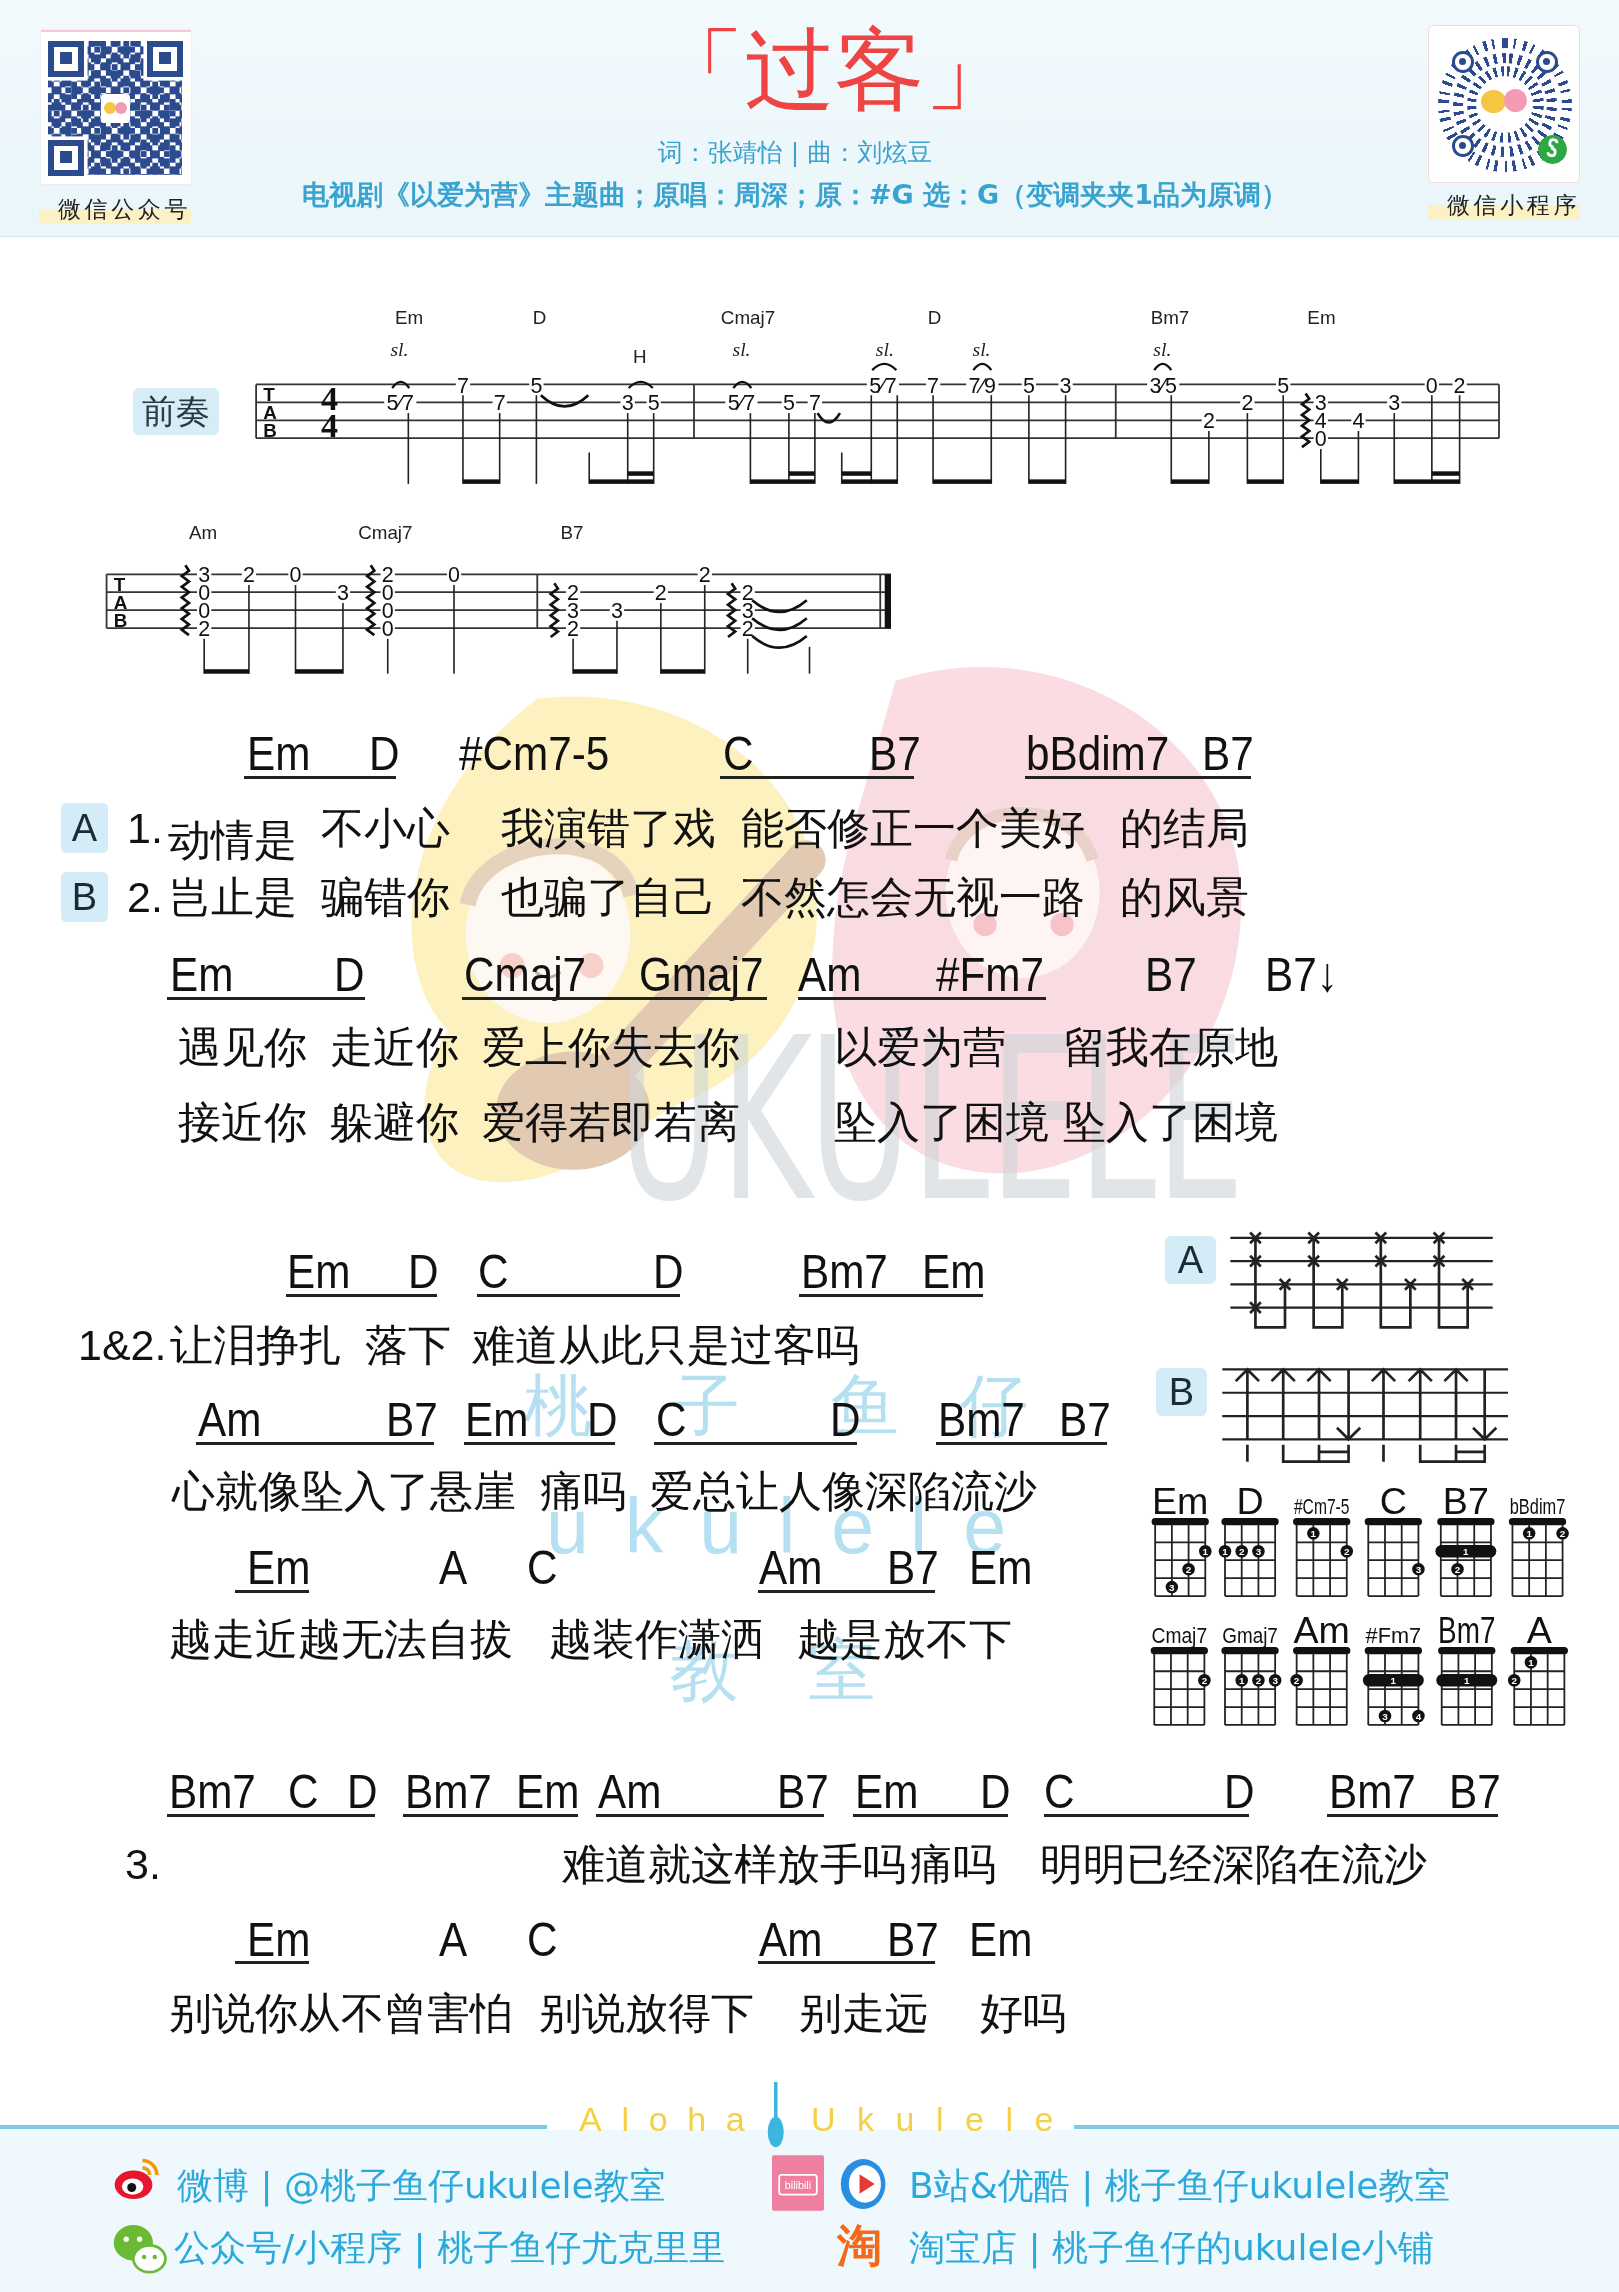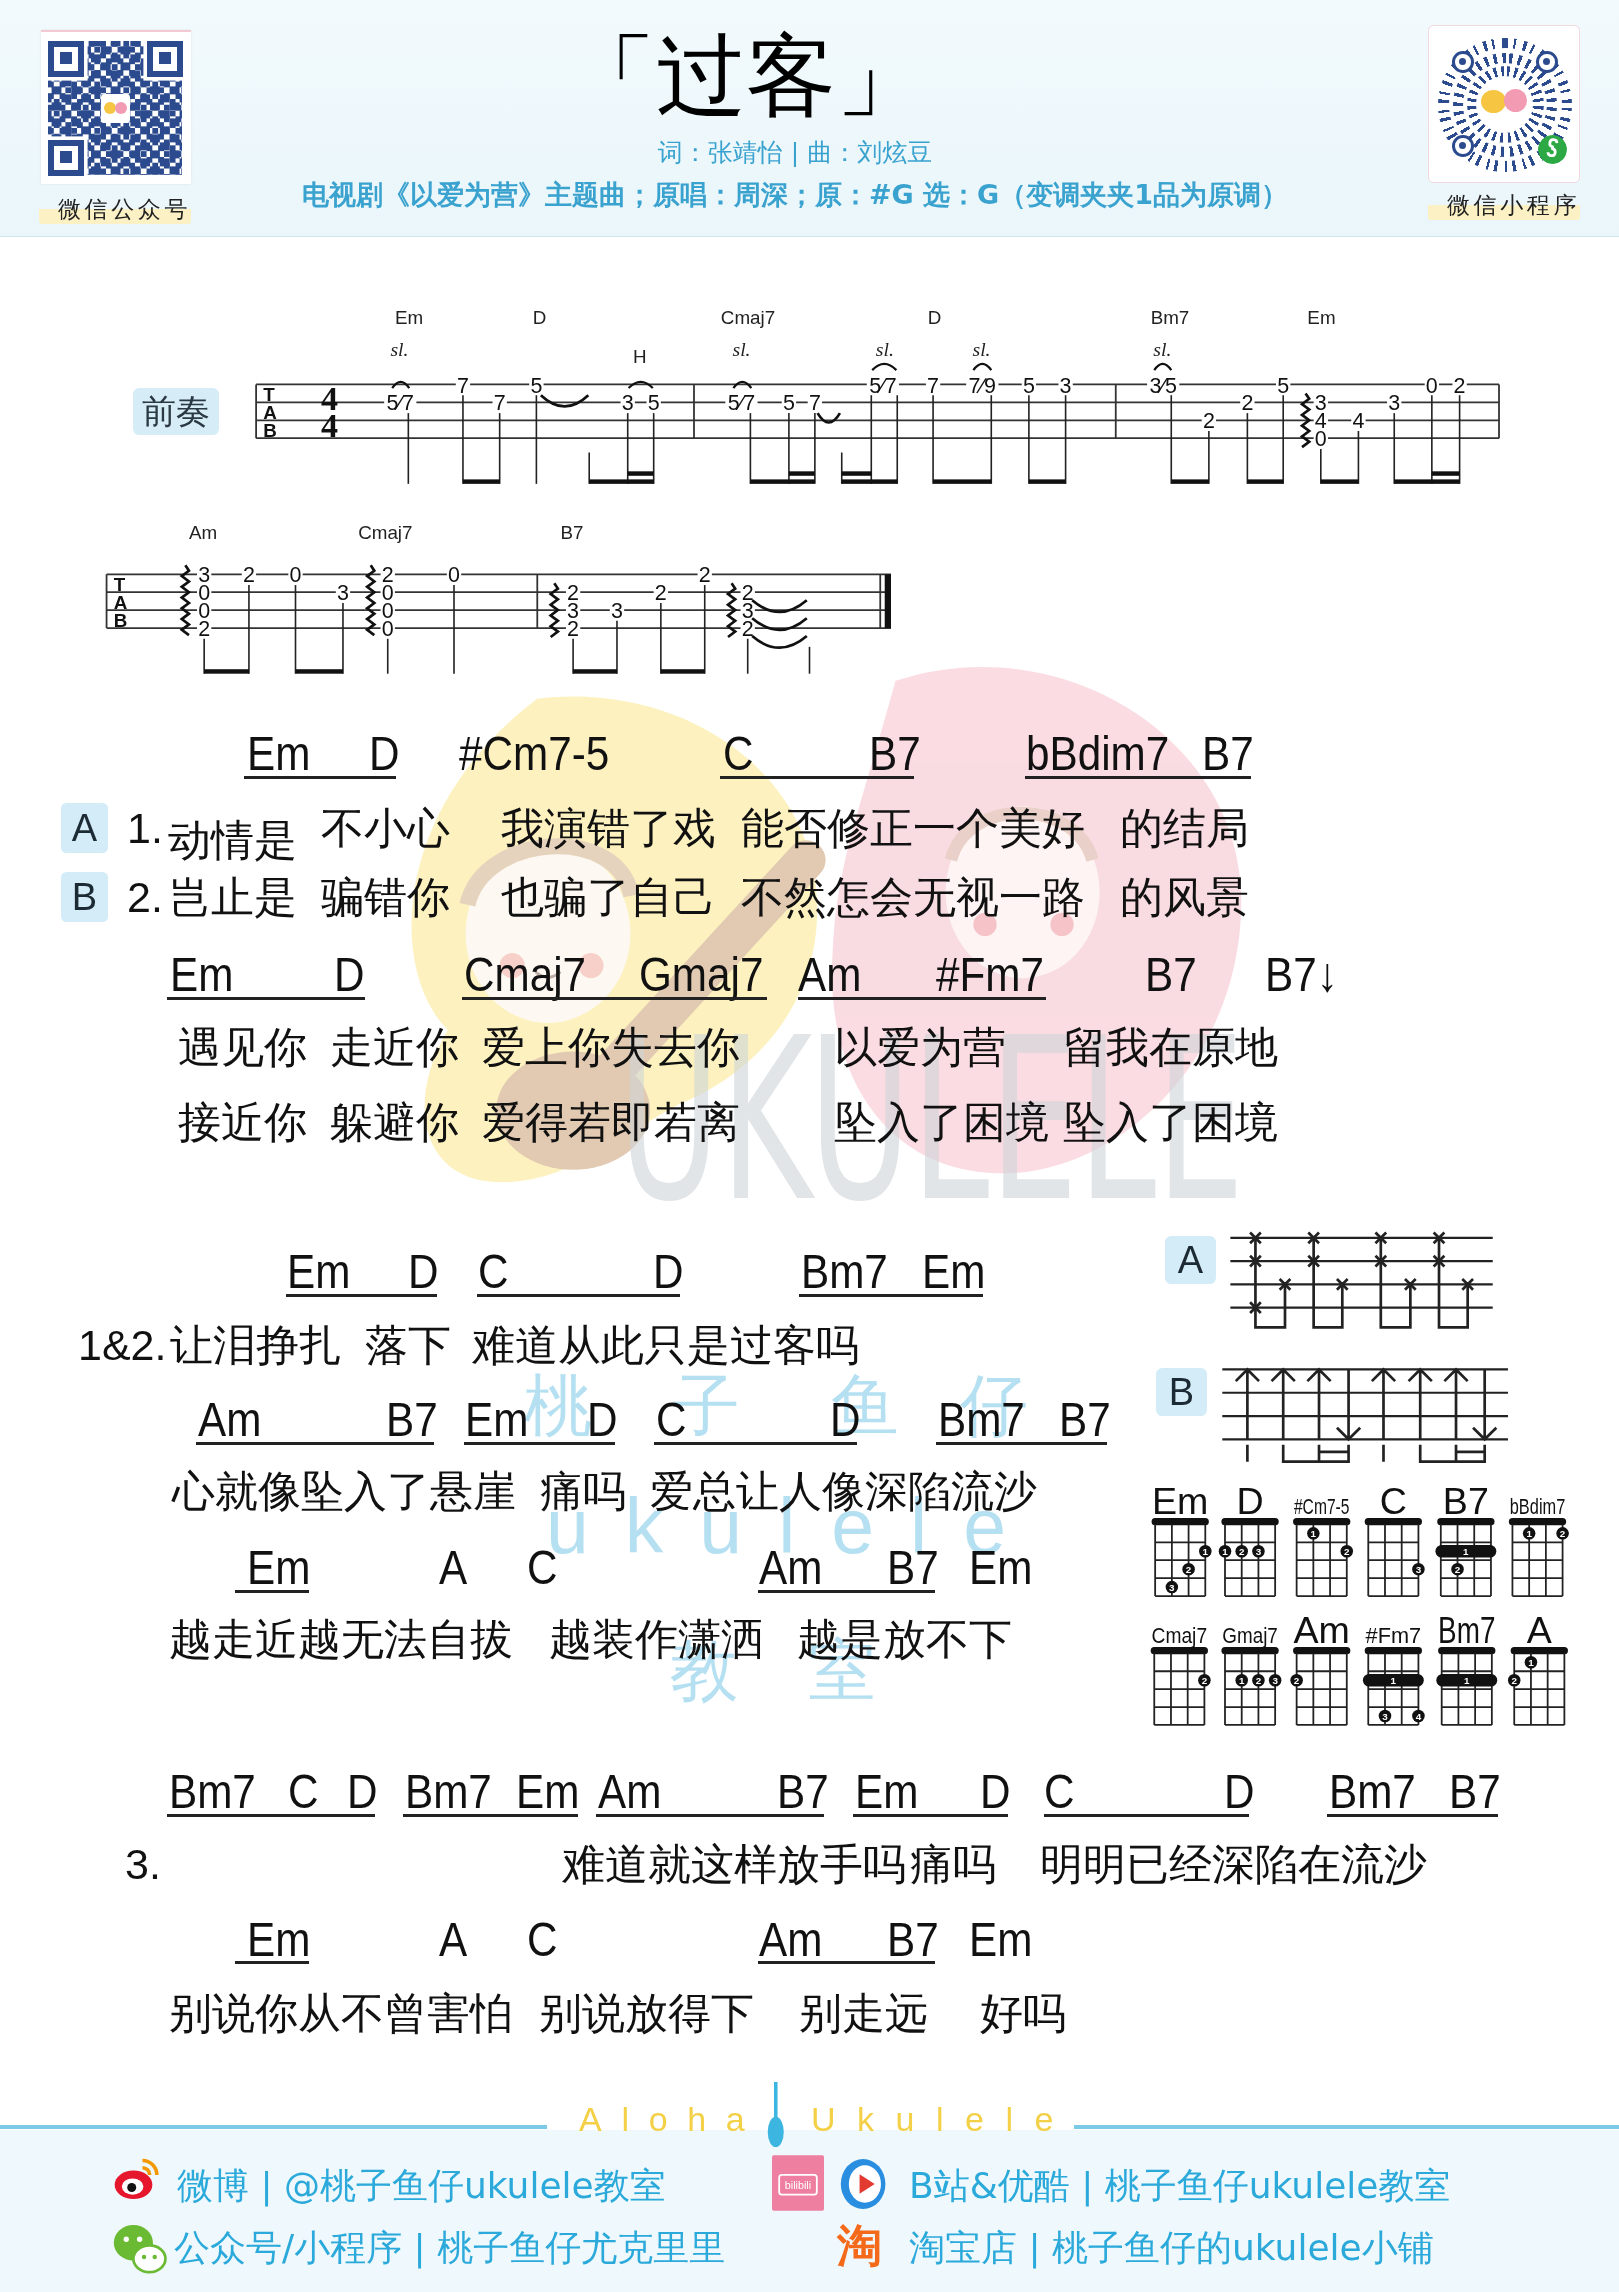--- a/index.html
+++ b/index.html
@@ -1,20 +1,20 @@
 <!DOCTYPE html>
 <html style="font-size:14.3px"><head>
 <meta charset="utf-8">
 <style>
 *{box-sizing:border-box;margin:0;padding:0}
 html,body{width:1619px;height:2293px;background:#fff;overflow:hidden}
 #page{position:relative;width:1619px;height:2293px;background:#fff;font-family:"Liberation Sans","DejaVu Sans",sans-serif;color:#111;overflow:hidden}
 .layer{position:absolute;left:0;top:0;width:1619px;height:2293px;pointer-events:none}
 .header-bg{position:absolute;left:0;top:0;width:1619px;height:237px;background:linear-gradient(#f2fafd,#eaf6fa);border-bottom:1.8px solid #cde7f0}
-.title{position:absolute;left:566px;top:23px;width:537px;text-align:left;font:90px/106px "DejaVu Sans",sans-serif;color:#000000;z-index:2}
+.title{position:absolute;left:566px;top:17px;width:537px;text-align:center;font:90px/106px "DejaVu Sans",sans-serif;color:#ef4444;z-index:2}
 .credits{position:absolute;left:437px;top:137px;width:716px;text-align:center;font:25px/32px "DejaVu Sans",sans-serif;color:#3aa2cf;z-index:2}
 .info{position:absolute;left:125px;top:177px;width:1340px;text-align:center;font:bold 27px/36px "DejaVu Sans",sans-serif;color:#3aa2cf;z-index:2;white-space:nowrap}
 .qr-card{position:absolute;background:#fff;z-index:2;box-shadow:0 0 2.7px rgba(0,0,0,.08)}
 .qr-card.left{left:41px;top:29.6px;width:150px;height:154px;border-top:2.7px solid #f4c9d4}
 .qr-area{position:absolute;left:7.2px;top:9px;width:134px;height:134px;
  background:
  repeating-conic-gradient(#2c4b8e 0 25%,transparent 0 50%) 0 0/11.6px 11.6px,
  repeating-conic-gradient(#2c4b8e 0 25%,transparent 0 50%) 3.6px 5.4px/19.7px 16px;}
 .finder{position:absolute;width:36px;height:36px;border:6.3px solid #2c4b8e;background:#fff;box-shadow:0 0 0 3.6px #fff}
 .finder::after{content:"";position:absolute;left:5.4px;top:5.4px;width:12.5px;height:12.5px;background:#2c4b8e}

